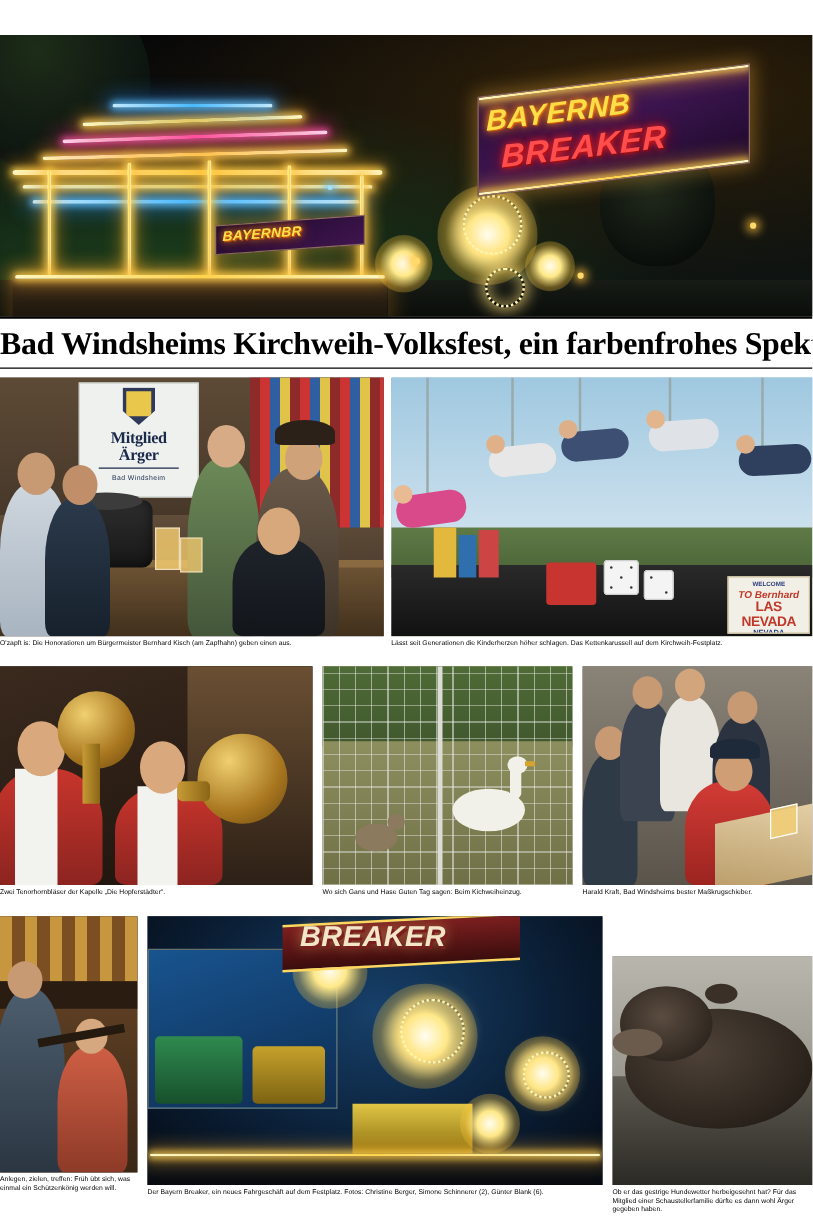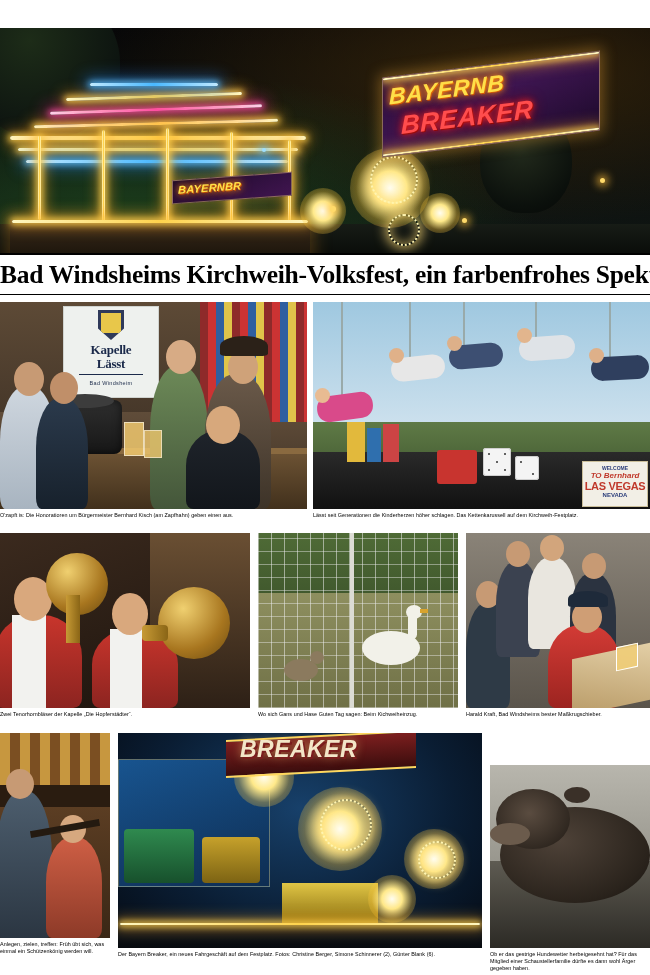--- a/index.html
+++ b/index.html
@@ -308,22 +308,22 @@
     <h1>Bad Windsheims Kirchweih-Volksfest, ein farbenfrohes Spektakel</h1>
   </div>
 
   <div class="photo p-a row">
 
     <div class="rect" style="left:0; top:0; width:307px; height:110px; background:linear-gradient(180deg,#5d4a36,#47382a);"></div>
     <div class="rect" style="left:200px; top:0; width:107px; height:120px; background:repeating-linear-gradient(90deg,#8e2a2a 0 8px,#c33 8px 16px,#2f5fa0 16px 24px,#e0c44a 24px 32px);"></div>
 
     <div class="brauhaus">
       <div class="crest"></div>
-      <div class="b1">Kapelle</div>
-      <div class="b2">Lässt</div>
+      <div class="b1">Mitglied</div>
+      <div class="b2">Ärger</div>
       <div class="rule"></div>
       <div class="b3">Bad Windsheim</div>
     </div>
 
     <div class="rect" style="left:0; top:150px; width:307px; height:57px; background:linear-gradient(180deg,#6d5334,#41301c);"></div>
     <div class="rect" style="left:0; top:146px; width:307px; height:6px; background:#8a6a40;"></div>
 
     <div class="rect" style="left:48px; top:98px; width:74px; height:54px; border-radius:8px; background:linear-gradient(180deg,#2e2e2e,#171717); box-shadow:inset 0 0 10px rgba(0,0,0,0.6);"></div>
     <div class="rect" style="left:56px; top:92px; width:58px; height:14px; border-radius:50%; background:#3c3c3c;"></div>
 
@@ -380,21 +380,21 @@
     </div>
     <div class="dice" style="left:202px; top:154px; width:24px; height:24px;">
       <div class="pip" style="left:5px; top:5px;"></div>
         <div class="pip" style="left:17px; top:17px;"></div>
     </div>
     <div class="rect" style="left:124px; top:148px; width:40px; height:34px; background:#c8342f; border-radius:3px;"></div>
 
     <div class="vegas">
       <div class="v1">WELCOME</div>
       <div class="v2">TO Bernhard</div>
-      <div class="v3">LAS VEGAS</div>
+      <div class="v3">LAS NEVADA</div>
       <div class="v4">NEVADA</div>
     </div>
   </div>
   <div class="cap cap-b">Lässt seit Generationen die Kinderherzen höher schlagen. Das Kettenkarussell auf dem Kirchweih-Festplatz.</div>
 
   <div class="photo p-c row">
     <div class="rect" style="left:0; top:0; width:250px; height:175px; background:linear-gradient(160deg,#3b2a1e,#1b120c);"></div>
     <div class="rect" style="left:150px; top:0; width:100px; height:175px; background:linear-gradient(180deg,#6a4f33,#2d2016);"></div>
 
     <div class="person" style="left:-6px; top:82px; width:88px; height:93px; background:linear-gradient(180deg,#c8352c,#8c2420);"></div>

